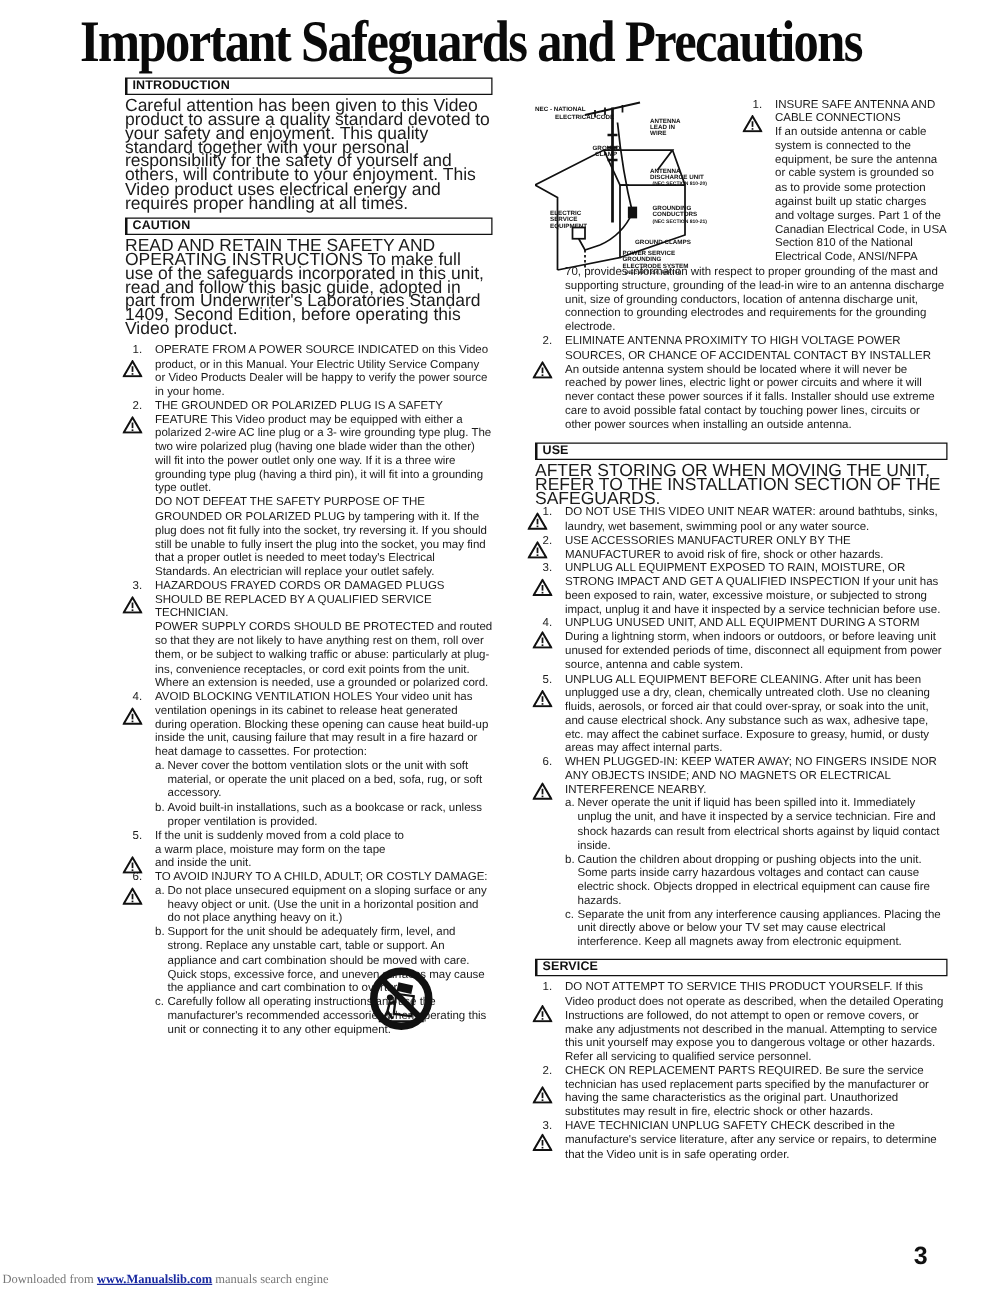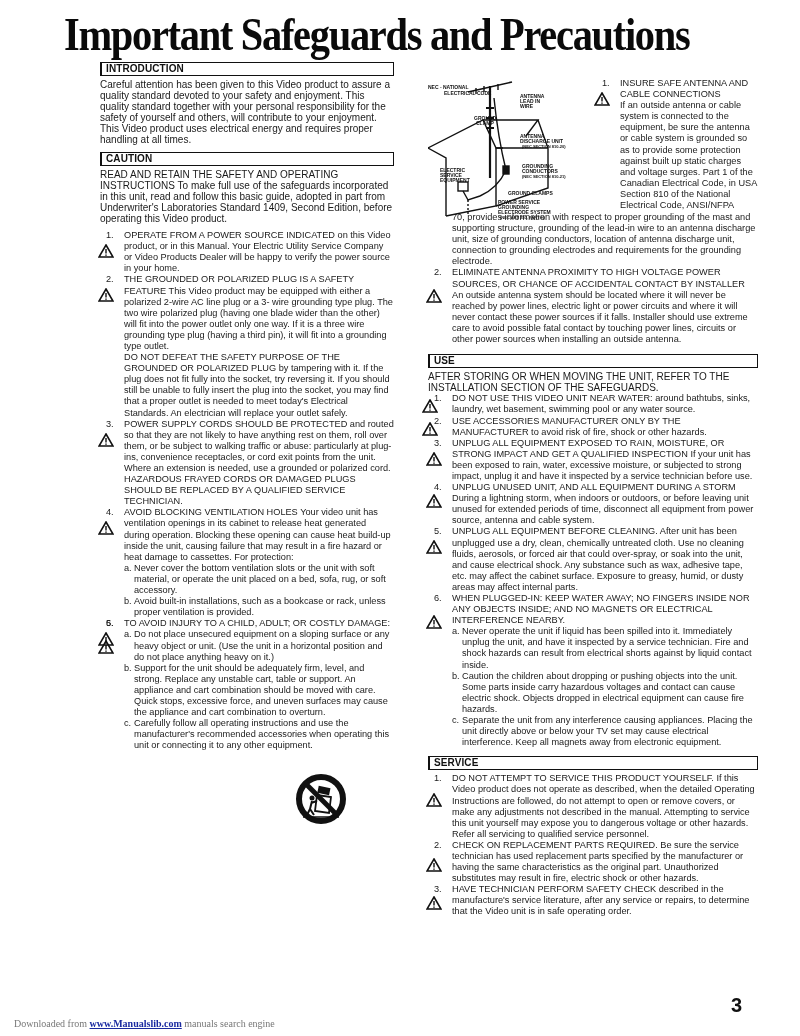--- a/index.html
+++ b/index.html
@@ -15,38 +15,38 @@
 
   .col { position: absolute; top: 62px; margin-left: 36px; }
   .col-left { left: 64px; width: 294px; }
   .col-right { left: 392px; width: 330px; }
 
   .sec-head {
     border: 1.5px solid #111; border-left-width: 2px;
     font-weight: bold; font-size: 10px; line-height: 12px;
     padding: 0 4px; margin-bottom: 3px; letter-spacing: 0.1px;
   }
-  .para { font-size: 10px; line-height: 11.1px; color: #1a1a1a; }
+  .para { font-size: 14px; line-height: 11.1px; color: #1a1a1a; }
   .gap { height: 6px; }
 
   .item { position: relative; padding-left: 24px; font-size: 9.2px; line-height: 11.1px; color: #1a1a1a; }
   .item .num { position: absolute; left: 6px; top: 0; }
   .item .warn { position: absolute; left: -2px; width: 16px; height: 14px; }
   .item .warn svg { width: 16px; height: 14px; display: block; }
   .sub { position: relative; padding-left: 10px; }
   .sub .sl { position: absolute; left: 0; top: 0; }
 
   .cart-icon { position: absolute; left: 295px; top: 773px; width: 52px; height: 52px; }
 
   .diagram { position: absolute; left: 0; top: 16px; width: 168px; height: 142px; }
   .diagram svg { width: 168px; height: 142px; display: block; }
   .ant-text { position: absolute; left: 168px; top: 16px; width: 162px; }
 
   .page-number { position: absolute; left: 731px; top: 994px; font-size: 20px; font-weight: bold; line-height: 22px; }
-  .footer { position: absolute; left: 14px; top: 1018px; font-family: "Liberation Serif", serif; font-size: 10px; color: #777; white-space: nowrap; }
+  .footer { position: absolute; left: 2px; top: 1018px; font-family: "Liberation Serif", serif; font-size: 10px; color: #777; white-space: nowrap; }
   .footer a { color: #1a2aa0; text-decoration: underline; font-weight: bold; }
 </style>
 </head>
 <body>
 
 <div class="page-title">Important Safeguards and Precautions</div>
 
 <div class="col col-left">
   <div class="sec-head">INTRODUCTION</div>
   <div class="para">Careful attention has been given to this Video product to assure a quality standard devoted to your safety and enjoyment. This quality standard together with your personal responsibility for the safety of yourself and others, will contribute to your enjoyment. This Video product uses electrical energy and requires proper handling at all times.</div>
@@ -82,22 +82,22 @@
   </div>
   <div class="item">
     <span class="num">3.</span>
     <span class="warn" style="top:14px">
         <svg viewBox="0 0 16 14">
           <path d="M8 1 L15 13 L1 13 Z" fill="none" stroke="#111" stroke-width="1.6"></path>
           <rect x="7.3" y="5" width="1.4" height="4.5" fill="#111"></rect>
           <rect x="7.3" y="10.5" width="1.4" height="1.3" fill="#111"></rect>
         </svg>
       </span>
+    <div>HAZARDOUS FRAYED CORDS OR DAMAGED PLUGS SHOULD BE REPLACED BY A QUALIFIED SERVICE TECHNICIAN.</div>
     <div>POWER SUPPLY CORDS SHOULD BE PROTECTED and routed so that they are not likely to have anything rest on them, roll over them, or be subject to walking traffic or abuse: particularly at plug-ins, convenience receptacles, or cord exit points from the unit. Where an extension is needed, use a grounded or polarized cord.</div>
-    <div>HAZARDOUS FRAYED CORDS OR DAMAGED PLUGS SHOULD BE REPLACED BY A QUALIFIED SERVICE TECHNICIAN.</div>
   </div>
   <div class="item">
     <span class="num">4.</span>
     <span class="warn" style="top:14px">
         <svg viewBox="0 0 16 14">
           <path d="M8 1 L15 13 L1 13 Z" fill="none" stroke="#111" stroke-width="1.6"></path>
           <rect x="7.3" y="5" width="1.4" height="4.5" fill="#111"></rect>
           <rect x="7.3" y="10.5" width="1.4" height="1.3" fill="#111"></rect>
         </svg>
       </span>
@@ -113,20 +113,21 @@
   </div>
   <div class="item" style="padding-right:70px">
     <span class="num">5.</span>
     <span class="warn" style="top:22px">
         <svg viewBox="0 0 16 14">
           <path d="M8 1 L15 13 L1 13 Z" fill="none" stroke="#111" stroke-width="1.6"></path>
           <rect x="7.3" y="5" width="1.4" height="4.5" fill="#111"></rect>
           <rect x="7.3" y="10.5" width="1.4" height="1.3" fill="#111"></rect>
         </svg>
       </span>
+    <div>If the unit is suddenly moved from a cold place to a warm place, moisture may form on the tape and inside the unit.</div>
   </div>
   <div class="item">
     <span class="num">6.</span>
     <span class="warn" style="top:14px">
         <svg viewBox="0 0 16 14">
           <path d="M8 1 L15 13 L1 13 Z" fill="none" stroke="#111" stroke-width="1.6"></path>
           <rect x="7.3" y="5" width="1.4" height="4.5" fill="#111"></rect>
           <rect x="7.3" y="10.5" width="1.4" height="1.3" fill="#111"></rect>
         </svg>
       </span>
@@ -345,21 +346,21 @@
   </div>
   <div class="item">
     <span class="num">3.</span>
     <span class="warn" style="top:12px">
         <svg viewBox="0 0 16 14">
           <path d="M8 1 L15 13 L1 13 Z" fill="none" stroke="#111" stroke-width="1.6"></path>
           <rect x="7.3" y="5" width="1.4" height="4.5" fill="#111"></rect>
           <rect x="7.3" y="10.5" width="1.4" height="1.3" fill="#111"></rect>
         </svg>
       </span>
-    <div>HAVE TECHNICIAN PERFORM SAFETY CHECK described in the manufacture's service literature, after any service or repairs, to determine that the Video unit is in safe operating order.</div>
+    <div>HAVE TECHNICIAN UNPLUG SAFETY CHECK described in the manufacture's service literature, after any service or repairs, to determine that the Video unit is in safe operating order.</div>
   </div>
 </div>
 
 <div class="page-number">3</div>
 
 <div class="footer">
   <span>Downloaded from</span>
   <a>www.Manualslib.com</a>
   <span>manuals search engine</span>
 </div>

